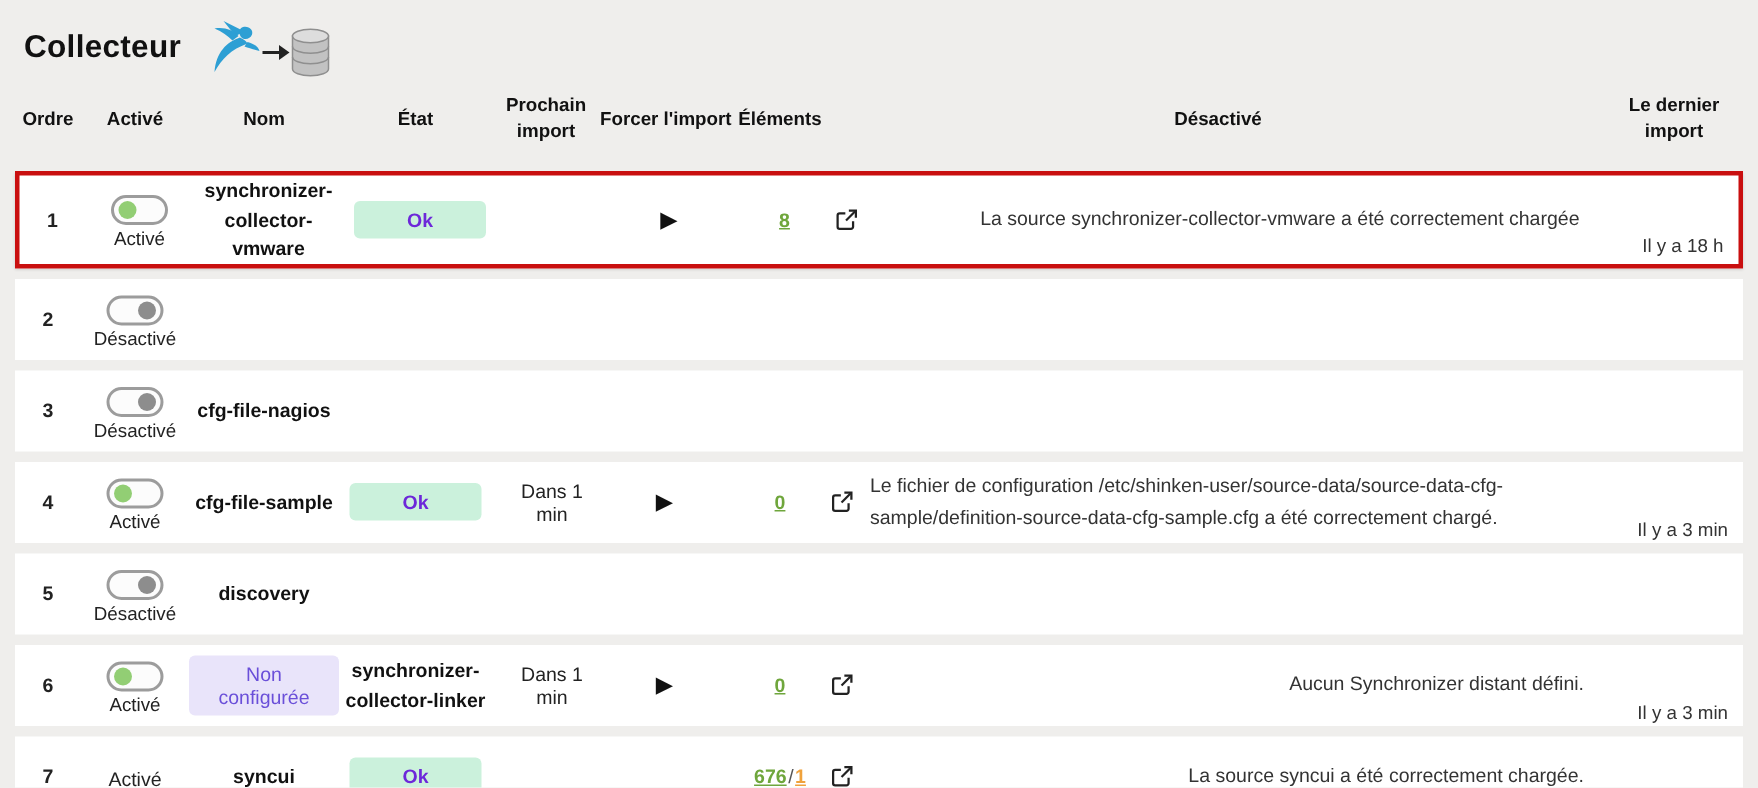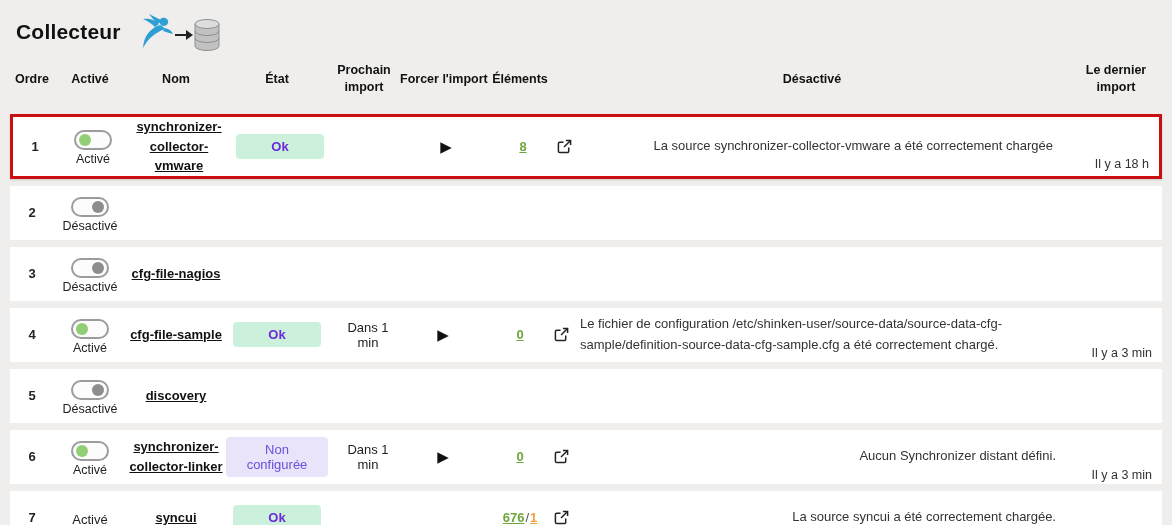--- a/index.html
+++ b/index.html
@@ -45,21 +45,21 @@
     width:38px; height:20px; border:2px solid #9c9c9c; border-radius:12px;
     background:#fcfcfc; position:relative; cursor:pointer;
   }
   .toggle .knob { position:absolute; top:2px; width:12px; height:12px; border-radius:50%; }
   .toggle.on  .knob { left:3px;  background:#92ce74; }
   .toggle.off .knob { right:3px; background:#8d8d8d; }
   .toggle-label { font-size:12.5px; color:#222; }
   .active-text { font-size:13px; color:#222; }
 
   
-  .name-link { color:#111; font-weight:600; text-decoration:underline; line-height:1.5; cursor:pointer; }
+  .name-link { color:#111; font-weight:600; line-height:1.5; cursor:pointer; }
 
   
   .badge { min-width:88px; padding:5px 8px; border-radius:4px; font-size:13px; text-align:center; }
   .badge.ok { background:#cbf1dc; color:#6d28d9; font-weight:600; }
   .badge.unconfigured { background:#e9e4fa; color:#6a4fd9; font-weight:500; }
 
   
   .cell.col-next { justify-content:flex-start; padding-left:8px; color:#222; }
 
   
@@ -247,25 +247,25 @@
   </div>
 
   <div class="grid row">
     <div class="cell col-order">6</div>
     <div class="cell col-active">
       <div class="toggle on">
           <span class="knob"></span>
         </div>
       <span class="toggle-label">Activé</span>
     </div>
-    <div class="cell col-name">
-        <a class="name-link">synchronizer-collector-linker</a>
-      </div>
     <div class="cell col-status">
         <span class="badge unconfigured">Non configurée</span>
+      </div>
+    <div class="cell col-name">
+        <a class="name-link">synchronizer-collector-linker</a>
       </div>
     <div class="cell col-next">Dans 1 min</div>
     <div class="cell col-force">
         <button class="play-btn">▶</button>
       </div>
     <div class="cell col-elements">
         <a class="el-link green">0</a>
       </div>
     <div class="cell col-result">
       <span class="ext-icon">

